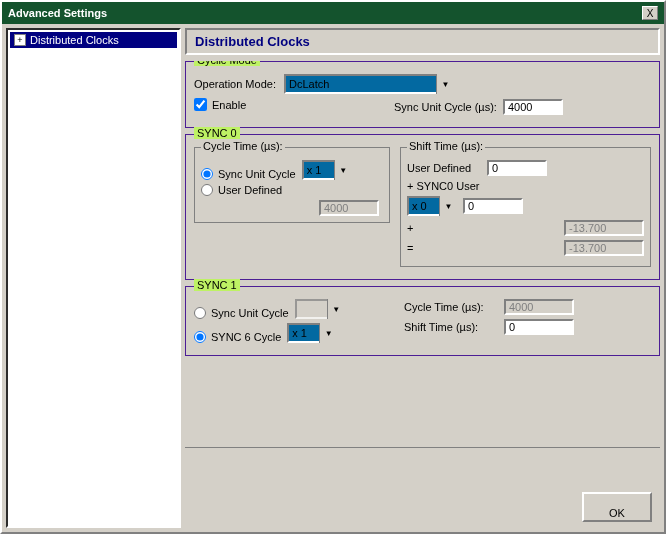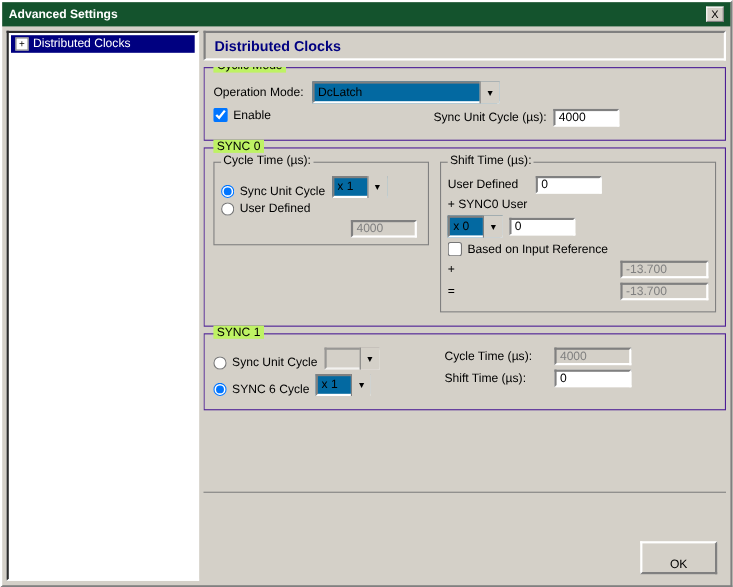--- a/index.html
+++ b/index.html
@@ -361,24 +361,20 @@
                     <select class="win-select" style="width:50px; padding-right:18px;">
                       <option>x 0</option>
                       <option>x 1</option>
                       <option>x 2</option>
                     </select>
                     <div class="select-arrow">▼</div>
                   </div>
                   <input type="text" class="win-input" style="width: 60px; margin-left: 6px;" value="0">
                 </div>
 
-                <div class="checkbox-row">
-                  <input type="checkbox" class="win-checkbox" style="">
-                  <span>Based on Input Reference</span>
-                </div>
 
                 <div class="form-row">
                   <span class="plus-sign">+</span>
                   <input type="text" class="win-input disabled-input" style="width: 80px; margin-left: auto;" value="-13.700">
                 </div>
 
                 <div class="form-row">
                   <span class="equals-sign">=</span>
                   <input type="text" class="win-input disabled-input" style="width: 80px; margin-left: auto;" value="-13.700">
                 </div>

